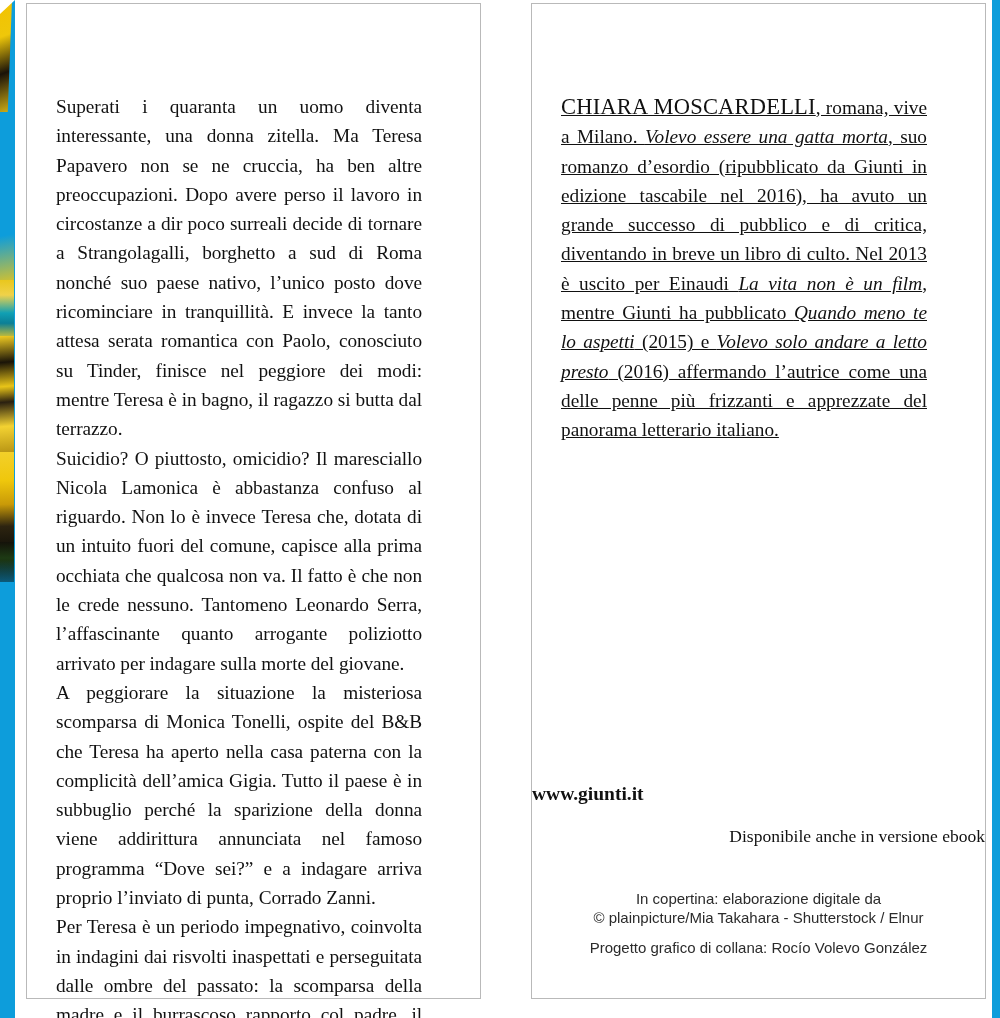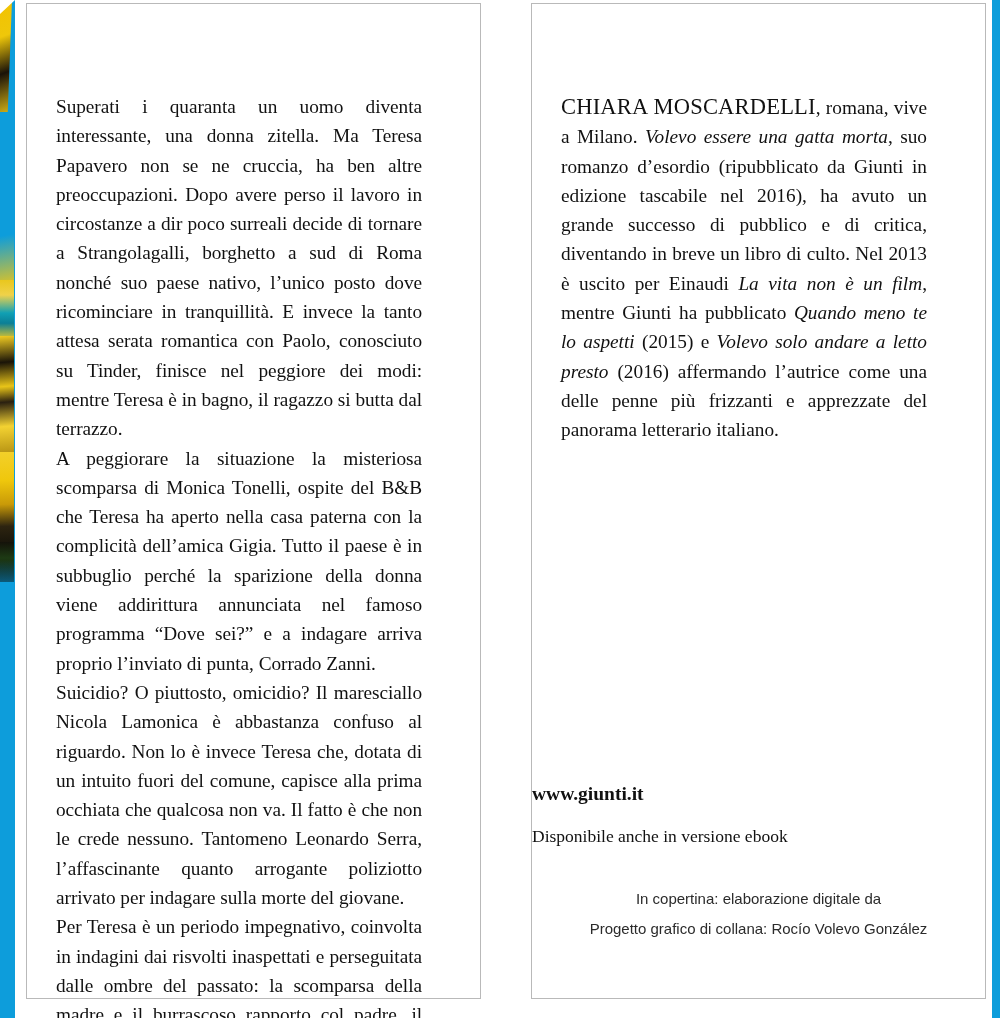--- a/index.html
+++ b/index.html
@@ -103,42 +103,42 @@
   .bio {
     position: absolute;
     top: 88px;
     left: 29px;
     width: 366px;
     font-size: 19.3px;
     line-height: 29.3px;
     text-align: justify;
     color: #111111;
   }
-  .bio p { margin: 0; }
+  .bio p { margin: 0; text-decoration: underline; }
   .bio i, .blurb i { font-style: italic; }
   .author-name {
     font-size: 22.5px;
     letter-spacing: 0.2px;
   }
 
   .site {
     position: absolute;
     top: 779px;
     left: 0;
     width: 100%;
     font-size: 19.5px;
     font-weight: bold;
     color: #111111;
   }
   .ebook {
     position: absolute;
     top: 822px;
     left: 0;
     width: 100%;
-    text-align: left;
+    text-align: right;
     font-size: 17.5px;
     color: #111111;
   }
   .credits {
     position: absolute;
     top: 885px;
     left: 0;
     width: 100%;
     text-align: center;
     font-family: "Liberation Sans", sans-serif;
@@ -161,38 +161,39 @@
     <div class="y5"></div>
     <div class="y6"></div>
     <div class="fade"></div>
   </div>
   <div class="topwhite"></div>
 </div>
 
 <div class="page" id="page-left">
   <div class="blurb">
     <p>Superati i quaranta un uomo diventa interessante, una donna zitella. Ma Teresa Papavero non se ne cruccia, ha ben altre preoccupazioni. Dopo avere perso il lavoro in circostanze a dir poco surreali decide di tornare a Strangolagalli, borghetto a sud di Roma nonché suo paese nativo, l’unico posto dove ricominciare in tranquillità. E invece la tanto attesa serata romantica con Paolo, conosciuto su Tinder, finisce nel peggiore dei modi: mentre Teresa è in bagno, il ragazzo si butta dal terrazzo.</p>
+    <p>Suicidio? O piuttosto, omicidio? Il maresciallo Nicola Lamonica è abbastanza confuso al riguardo. Non lo è invece Teresa che, dotata di un intuito fuori del comune, capisce alla prima occhiata che qualcosa non va. Il fatto è che non le crede nessuno. Tantomeno Leonardo Serra, l’affascinante quanto arrogante poliziotto arrivato per indagare sulla morte del giovane.</p>
     <p>A peggiorare la situazione la misteriosa scomparsa di Monica Tonelli, ospite del B&amp;B che Teresa ha aperto nella casa paterna con la complicità dell’amica Gigia. Tutto il paese è in subbuglio perché la sparizione della donna viene addirittura annunciata nel famoso programma “Dove sei?” e a indagare arriva proprio l’inviato di punta, Corrado Zanni.</p>
-    <p>Suicidio? O piuttosto, omicidio? Il maresciallo Nicola Lamonica è abbastanza confuso al riguardo. Non lo è invece Teresa che, dotata di un intuito fuori del comune, capisce alla prima occhiata che qualcosa non va. Il fatto è che non le crede nessuno. Tantomeno Leonardo Serra, l’affascinante quanto arrogante poliziotto arrivato per indagare sulla morte del giovane.</p>
     <p>Per Teresa è un periodo impegnativo, coinvolta in indagini dai risvolti inaspettati e perseguitata dalle ombre del passato: la scomparsa della madre e il burrascoso rapporto col padre, il noto psichiatra Giovan Battista Papavero.</p>
 
   </div>
 </div>
 
 <div class="page" id="page-right">
 
   <div class="bio">
     <p>
       <span class="author-name">CHIARA MOSCARDELLI</span><span><span>, romana, vive a Milano. </span><i>Volevo essere una gatta morta</i><span>, suo romanzo d’esordio (ripubblicato da Giunti in edizione tascabile nel 2016), ha avuto un grande successo di pubblico e di critica, diventando in breve un libro di culto. Nel 2013 è uscito per Einaudi </span><i>La vita non è un film</i><span>, mentre Giunti ha pubblicato </span><i>Quando meno te lo aspetti</i><span> (2015) e </span><i>Volevo solo andare a letto presto</i><span> (2016) affermando l’autrice come una delle penne più frizzanti e apprezzate del panorama letterario italiano.</span></span>
     </p>
   </div>
 
   <div class="site">www.giunti.it</div>
   <div class="ebook">Disponibile anche in versione ebook</div>
 
   <div class="credits">
     <div>In copertina: elaborazione digitale da</div>
+    <div>© plainpicture/Mia Takahara - Shutterstock / Elnur</div>
     <div class="gap"></div>
     <div>Progetto grafico di collana: Rocío Volevo González</div>
   </div>
 </div>
 
 <div id="right-edge-strip"></div>
 
 </body></html>

